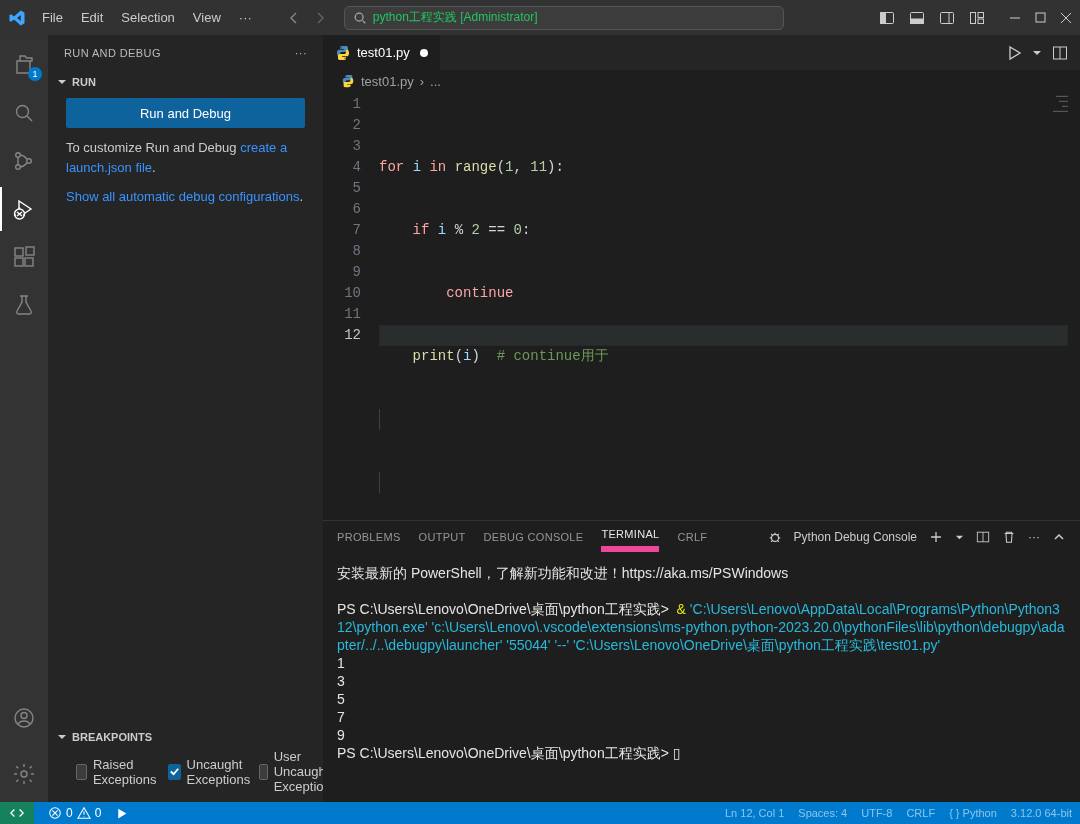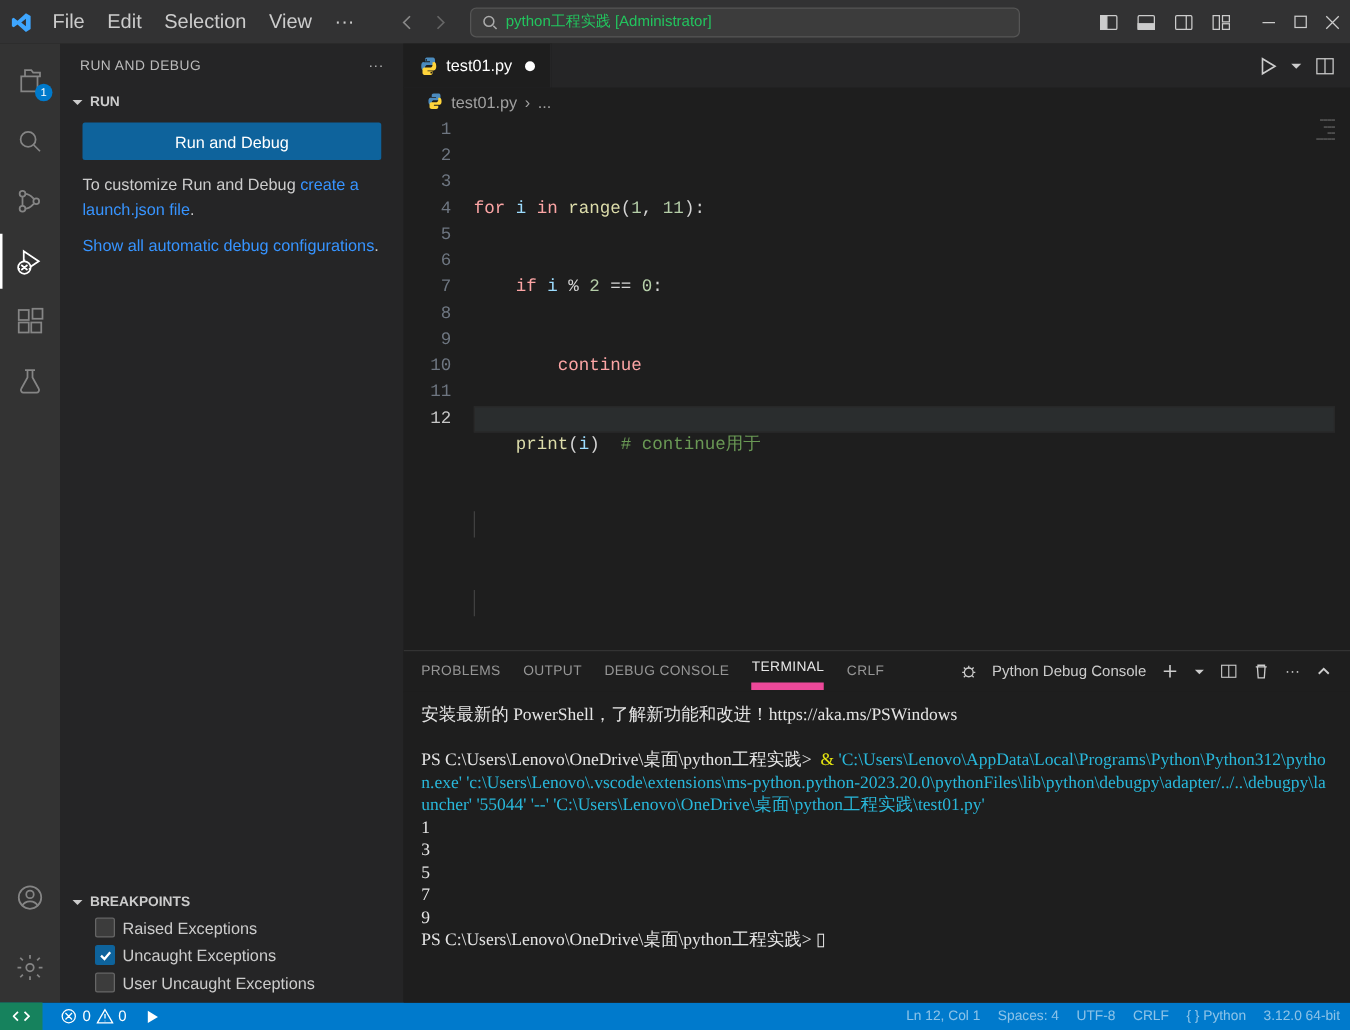--- a/index.html
+++ b/index.html
@@ -1,19 +1,19 @@
 <!DOCTYPE html>
 <html><head>
 <meta charset="utf-8">
 <style>
 * { margin: 0; padding: 0; box-sizing: border-box; }
 body { font-family: -apple-system, "Segoe UI", sans-serif; background: #1e1e1e; color: #cccccc; width: 1080px; height: 824px; overflow: hidden; font-size: 13px; }
 .title-bar { height: 35px; background: #323233; display: flex; align-items: center; padding: 0 8px; gap: 2px; }
 .logo { width: 18px; height: 18px; margin-right: 6px; }
-.menu-item { padding: 4px 8px; color: #cccccc; font-size: 16px; cursor: pointer; }
+.menu-item { padding: 4px 8px; color: #cccccc; font-size: 13px; cursor: pointer; }
 .tb-spacer { flex: 0 0 18px; }
 .nav-arrow { width: 24px; height: 24px; display: flex; align-items: center; justify-content: center; color: #888; }
 .search-box { flex: 0 0 440px; height: 24px; background: #3c3c3c; border: 1px solid #555; border-radius: 5px; display: flex; align-items: center; padding: 0 8px; gap: 6px; margin: 0 10px; }
 .search-box span { color: #22c55e; font-size: 12px; }
 .window-controls { margin-left: auto; display: flex; gap: 14px; align-items: center; color: #ccc; }
 .window-controls .wc { cursor: pointer; }
 .root { display: flex; height: calc(100% - 35px - 22px); }
 .activity-bar { width: 48px; background: #333333; display: flex; flex-direction: column; align-items: center; padding-top: 8px; gap: 4px; }
 .act-item { width: 48px; height: 44px; display: flex; align-items: center; justify-content: center; color: #858585; position: relative; cursor: pointer; }
 .act-item.active { color: #fff; }
@@ -22,21 +22,21 @@
 .act-bottom { margin-top: auto; margin-bottom: 8px; }
 .sidebar { width: 275px; background: #252526; display: flex; flex-direction: column; }
 .sidebar-header { height: 35px; display: flex; align-items: center; padding: 0 16px; justify-content: space-between; color: #bbb; font-size: 11px; letter-spacing: .4px; }
 .section { padding: 4px 0; }
 .section-header { display: flex; align-items: center; gap: 4px; padding: 2px 8px; font-size: 11px; font-weight: 700; color: #ccc; cursor: pointer; }
 .sidebar-body { padding: 8px 18px; display: flex; flex-direction: column; gap: 10px; font-size: 13px; }
 .run-btn { background: #0e639c; color: #fff; border: none; height: 30px; border-radius: 2px; font-size: 13px; cursor: pointer; }
 .sidebar-body .help { line-height: 1.5; color: #ccc; }
 .sidebar-body .help a { color: #3794ff; text-decoration: none; }
 .breakpoints { margin-top: auto; }
-.bp-list { padding: 4px 10px 4px 28px; display: flex; flex-direction: column; gap: 6px; }
+.bp-list { padding: 4px 10px 4px 28px; display: flex; gap: 6px; }
 .bp-item { display: flex; align-items: center; gap: 6px; font-size: 13px; }
 .cb { width: 16px; height: 16px; border: 1px solid #666; border-radius: 2px; display: inline-flex; align-items: center; justify-content: center; background: #3c3c3c; }
 .cb.checked { background: #0e639c; border-color: #0e639c; }
 .editor-area { flex: 1; display: flex; flex-direction: column; background: #1e1e1e; min-width: 0; }
 .tab-bar { height: 35px; background: #252526; display: flex; align-items: stretch; position: relative; }
 .tab { display: flex; align-items: center; gap: 6px; padding: 0 12px; background: #1e1e1e; color: #fff; border-right: 1px solid #252526; font-size: 13px; }
 .tab .dot { width: 8px; height: 8px; border-radius: 50%; background: #fff; margin-left: 4px; }
 .tab-actions { margin-left: auto; display: flex; align-items: center; gap: 10px; padding-right: 12px; color: #ccc; }
 .breadcrumbs { height: 22px; display: flex; align-items: center; padding: 0 18px; gap: 6px; color: #a0a0a0; font-size: 13px; background: #1e1e1e; }
 .code-area { flex: 1; display: flex; font-family: Consolas, "Courier New", monospace; font-size: 14px; line-height: 21px; overflow: hidden; position: relative; }
@@ -51,21 +51,21 @@
 .fn { color: #dcdcaa; }
 .num { color: #b5cea8; }
 .op { color: #d4d4d4; }
 .cmt { color: #6a9955; }
 .indent-guide { border-left: 1px solid #404040; display: inline-block; height: 21px; vertical-align: top; margin-right: -1px; }
 .panel { height: 282px; background: #1e1e1e; border-top: 1px solid #333; display: flex; flex-direction: column; }
 .panel-tabs { height: 33px; display: flex; align-items: center; gap: 18px; padding: 0 14px; font-size: 11px; color: #969696; border-bottom: 1px solid #1e1e1e; }
 .ptab { cursor: pointer; padding: 6px 0; letter-spacing: .3px; }
 .ptab.active { color: #e7e7e7; border-bottom: 6px solid #ec4899; }
 .panel-right { margin-left: auto; display: flex; align-items: center; gap: 12px; color: #ccc; font-size: 12px; }
-.panel-body { flex: 1; font-family: Liberation Serif, serif; font-size: 14px; line-height: 18px; padding: 10px 14px; overflow: hidden; white-space: pre-wrap; word-break: break-all; }
+.panel-body { flex: 1; font-family: Liberation Sans, sans-serif; font-size: 14px; line-height: 18px; padding: 10px 14px; overflow: hidden; white-space: pre-wrap; word-break: break-all; }
 .term-y { color: #e5e510; }
 .term-c { color: #29b8db; }
 .term-w { color: #e5e5e5; }
 .status-bar { height: 22px; background: #007acc; color: #fff; display: flex; align-items: center; font-size: 12px; padding: 0 8px; gap: 14px; }
 .status-bar .sb-item { display: flex; align-items: center; gap: 4px; }
 .sb-right { margin-left: auto; display: flex; gap: 14px; color: rgba(255,255,255,.55); font-size: 11px; }
 .remote-ico { background: #16825d; height: 22px; width: 34px; margin-left: -8px; display: flex; align-items: center; justify-content: center; }
 svg { display: block; }
 .minimap { position: absolute; top: 2px; right: 12px; color: #5a5a5a; font-size: 5px; text-align: right; line-height: 5px; }
 </style>

